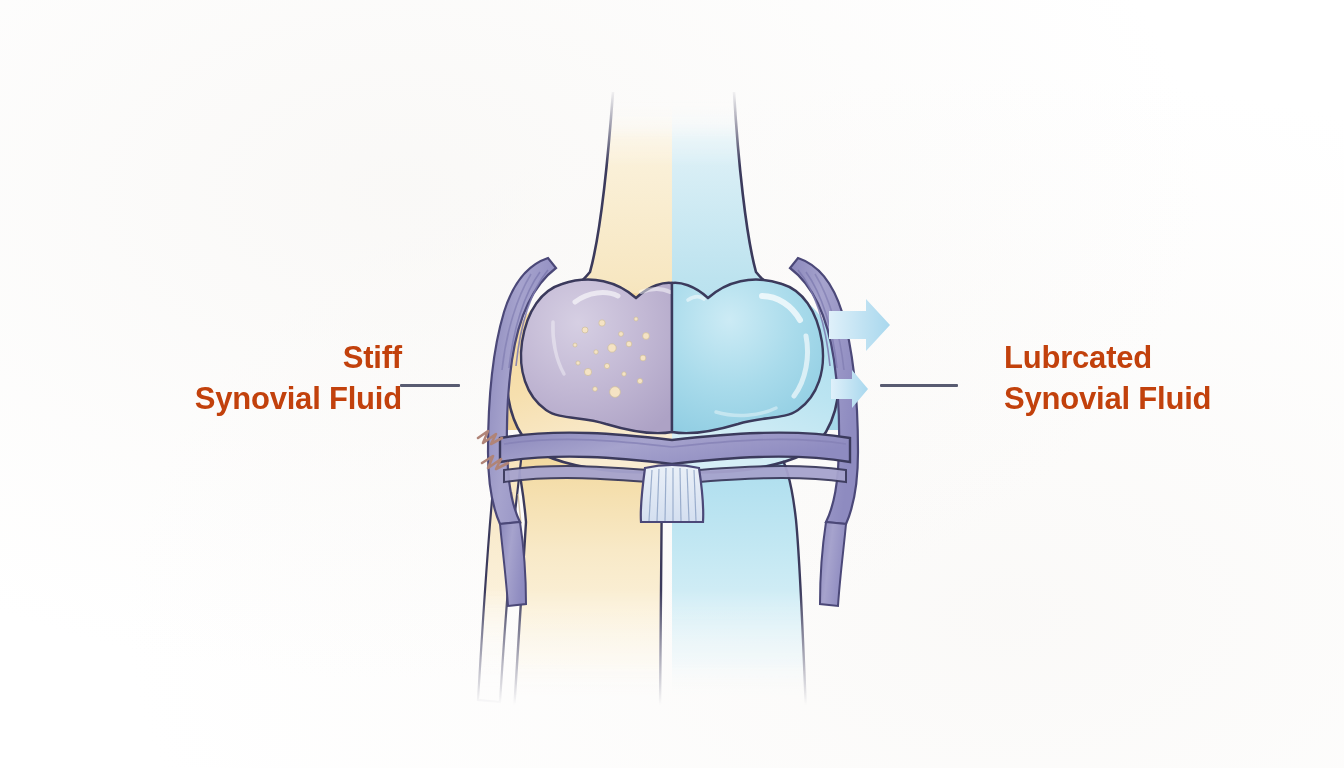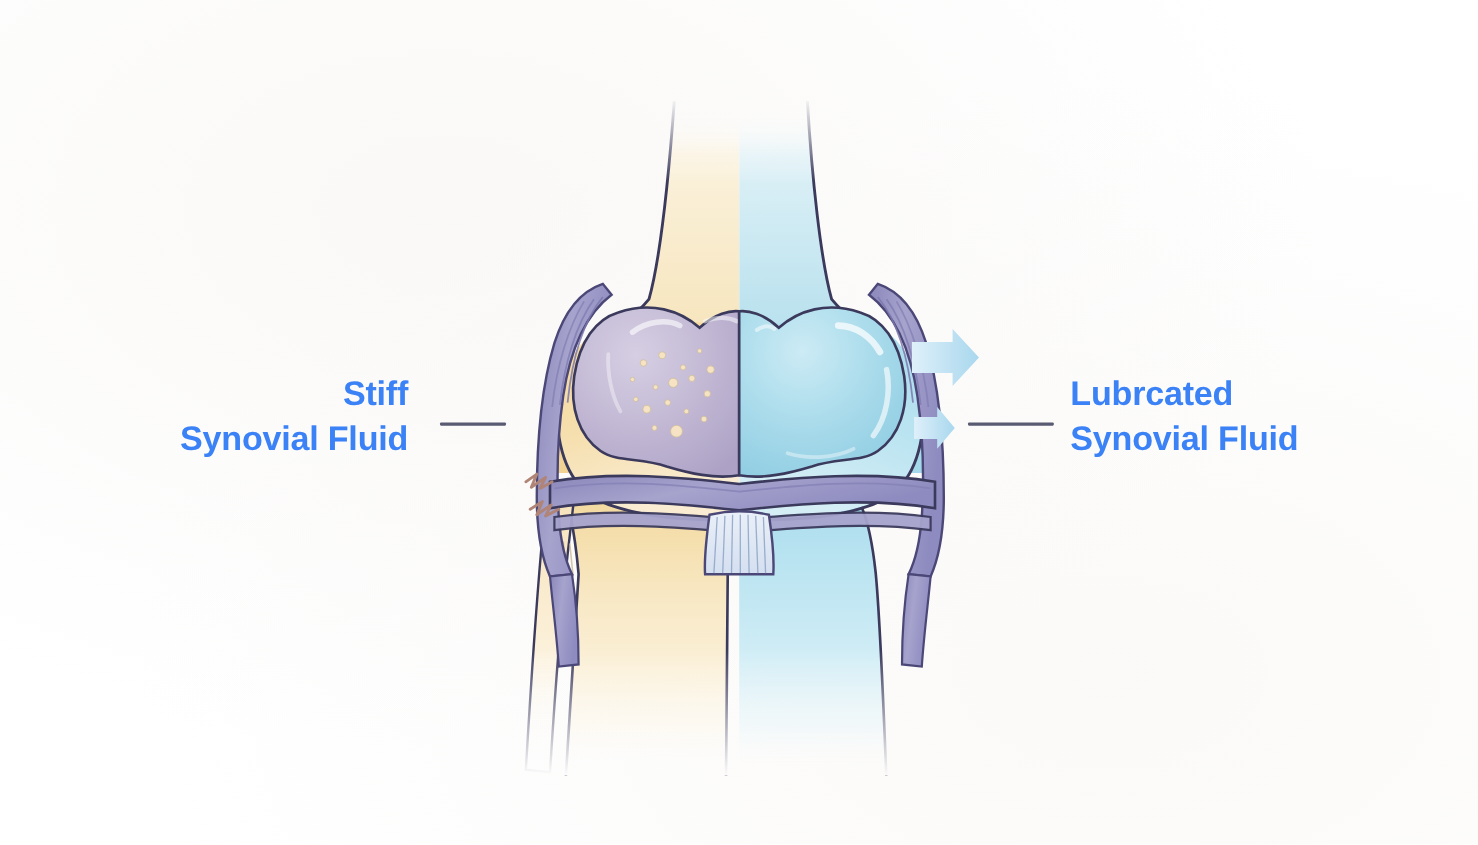--- a/index.html
+++ b/index.html
@@ -22,26 +22,27 @@
     position: absolute;
     inset: 0;
     background:
       radial-gradient(ellipse at 30% 25%, rgba(245,243,240,0.55) 0%, rgba(255,255,255,0) 60%),
       radial-gradient(ellipse at 75% 80%, rgba(246,244,241,0.5) 0%, rgba(255,255,255,0) 62%);
     pointer-events: none;
   }
 
   .label-block {
     position: absolute;
-    color: #3b82f6;
+    color: #c2410c;
     font-weight: bold;
     font-size: 31px;
     line-height: 41px;
     letter-spacing: -0.2px;
     white-space: nowrap;
+    margin-left: 31px;
   }
   #label-left {
     left: 0;
     top: 337px;
     width: 371px;
     text-align: right;
   }
   #label-right {
     left: 973px;
     top: 337px;

